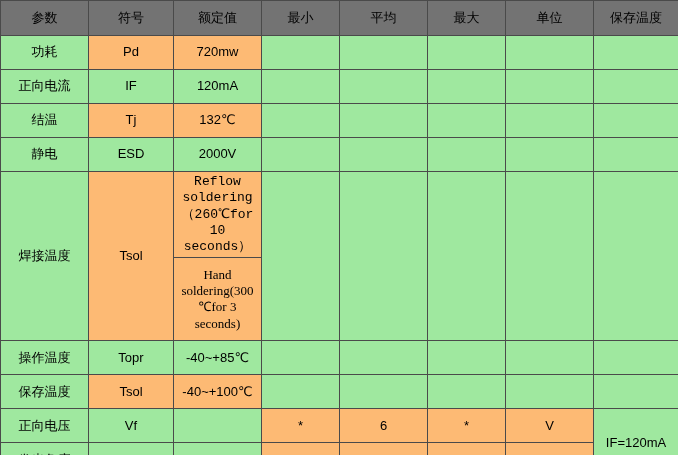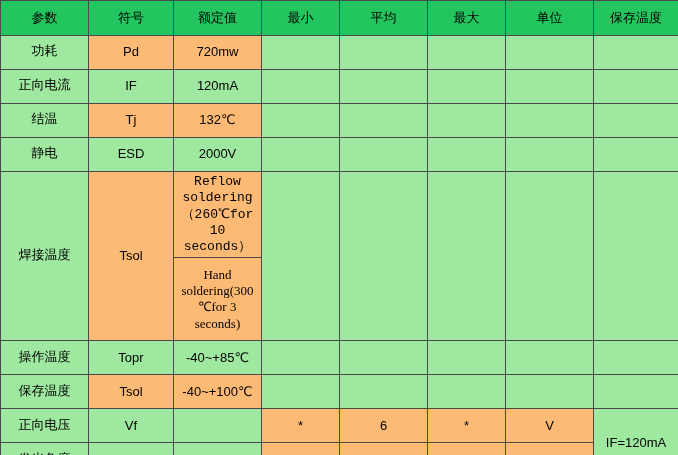--- a/index.html
+++ b/index.html
@@ -24,35 +24,34 @@
     font-size: 13px;
     font-weight: normal;
     text-align: center;
     vertical-align: middle;
     padding: 2px 3px;
     line-height: 1.25;
     color: #000000;
     word-wrap: break-word;
   }
   .head-cell {
-    background: #22c55e;
+    background: #737373;
     font-weight: bold;
     height: 30px;
     margin-top: 14px;
   }
   .green {
     background: #9fe89f;
   }
   .white {
     background: #fdba74;
   }
   .leftpad {
     text-align: left;
     padding-left: 8px;
-    font-family: Liberation Mono, monospace;
   }
   .tall {
     height: 34px;
   }
   .wrapcell {
     font-size: 13px;
     line-height: 1.35;
   }
   .empty {
     font-size: 0;

